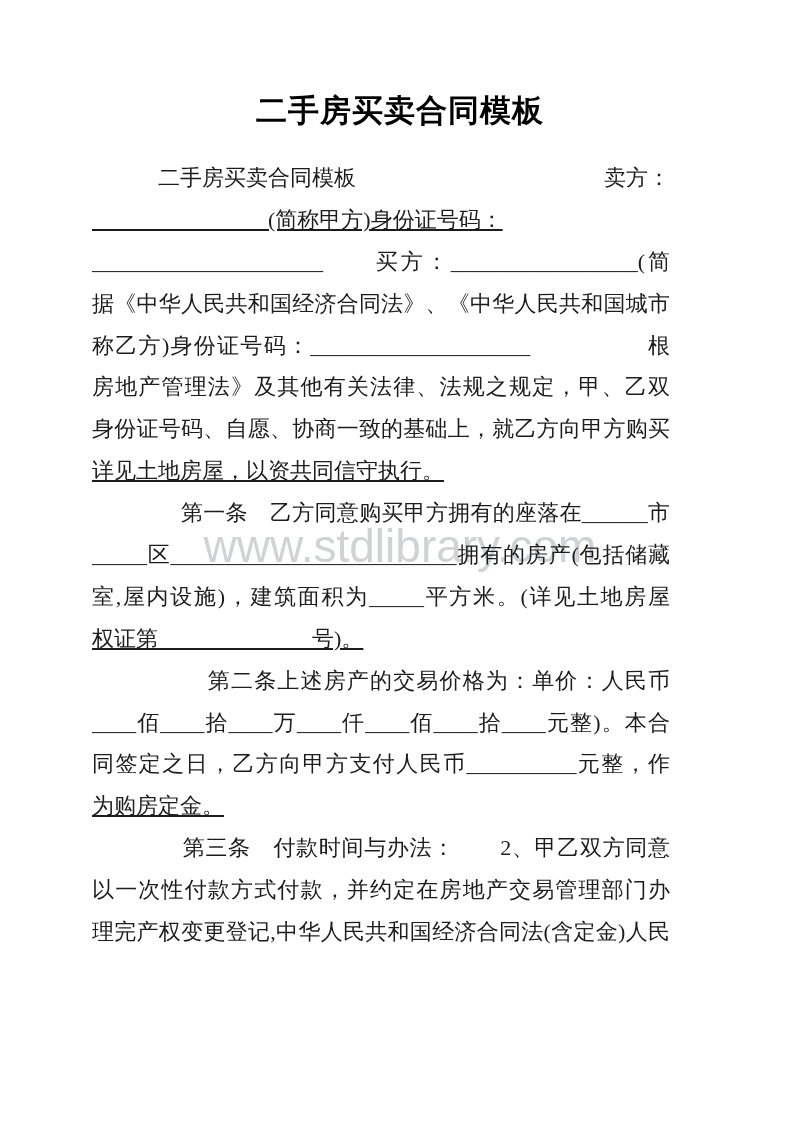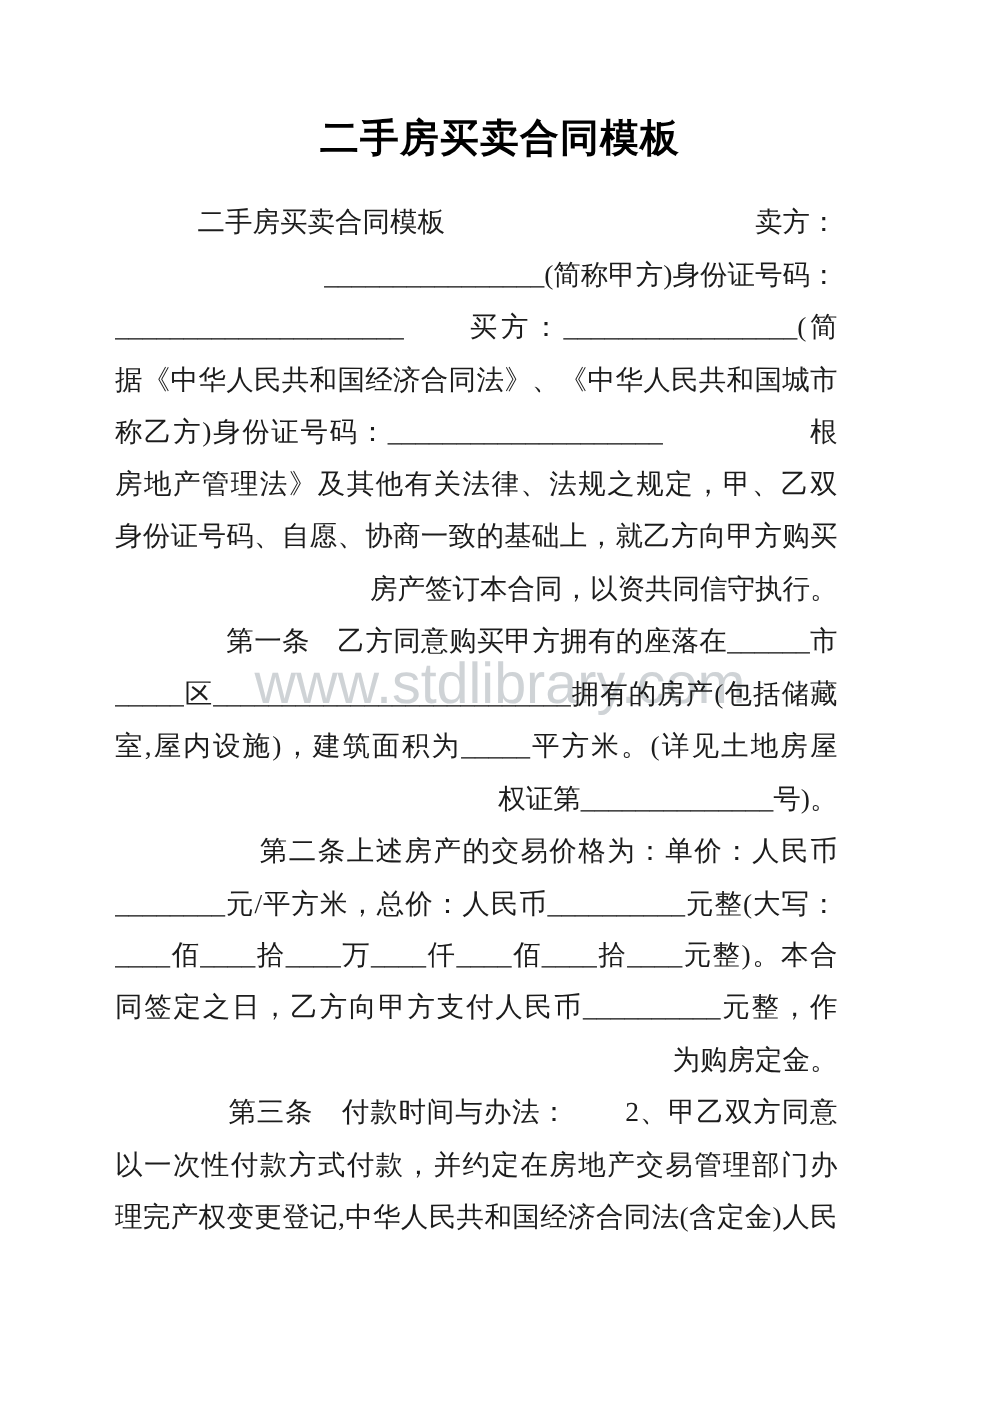--- a/index.html
+++ b/index.html
@@ -53,22 +53,23 @@
     width: 578px;
     font-size: 22px;
     z-index: 2;
   }
   .line {
     height: 41.9px;
     line-height: 41.9px;
     overflow: hidden;
   }
   .line.left {
-    text-align: right;
+    text-align: left;
     white-space: nowrap;
+    text-decoration: underline;
   }
   .line.justify {
     text-align: justify;
     text-align-last: justify;
     font-family: Liberation Serif, serif;
   }
   .line.split {
     display: flex;
     justify-content: space-between;
     white-space: nowrap;
@@ -87,27 +88,26 @@
       <div class="line split">
         <span class="split-left">二手房买卖合同模板</span>
         <span>卖方：</span>
       </div>
       <div class="line left">________________(简称甲方)身份证号码：</div>
       <div class="line justify">_____________________　　买方：_________________(简</div>
       <div class="line justify">据《中华人民共和国经济合同法》、《中华人民共和国城市</div>
       <div class="line justify">称乙方)身份证号码：____________________　　　　　根</div>
       <div class="line justify">房地产管理法》及其他有关法律、法规之规定，甲、乙双</div>
       <div class="line justify">身份证号码、自愿、协商一致的基础上，就乙方向甲方购买</div>
-      <div class="line left">房产签订本合同，以资共同信守执行。</div>
+      <div class="line left">详见土地房屋，以资共同信守执行。</div>
       <div class="line justify">　　　　第一条　乙方同意购买甲方拥有的座落在______市</div>
       <div class="line justify">_____区__________________________拥有的房产(包括储藏</div>
       <div class="line justify">室,屋内设施)，建筑面积为_____平方米。(详见土地房屋</div>
       <div class="line left">权证第______________号)。</div>
       <div class="line justify">　　　　　第二条上述房产的交易价格为：单价：人民币</div>
-      <div class="line justify">________元/平方米，总价：人民币__________元整(大写：</div>
       <div class="line justify">____佰____拾____万____仟____佰____拾____元整)。本合</div>
       <div class="line justify">同签定之日，乙方向甲方支付人民币__________元整，作</div>
       <div class="line left">为购房定金。</div>
       <div class="line justify">　　　　第三条　付款时间与办法：　　2、甲乙双方同意</div>
       <div class="line justify">以一次性付款方式付款，并约定在房地产交易管理部门办</div>
       <div class="line justify">理完产权变更登记,中华人民共和国经济合同法(含定金)人民</div>
     </div>
 </div>
 
 </body></html>

